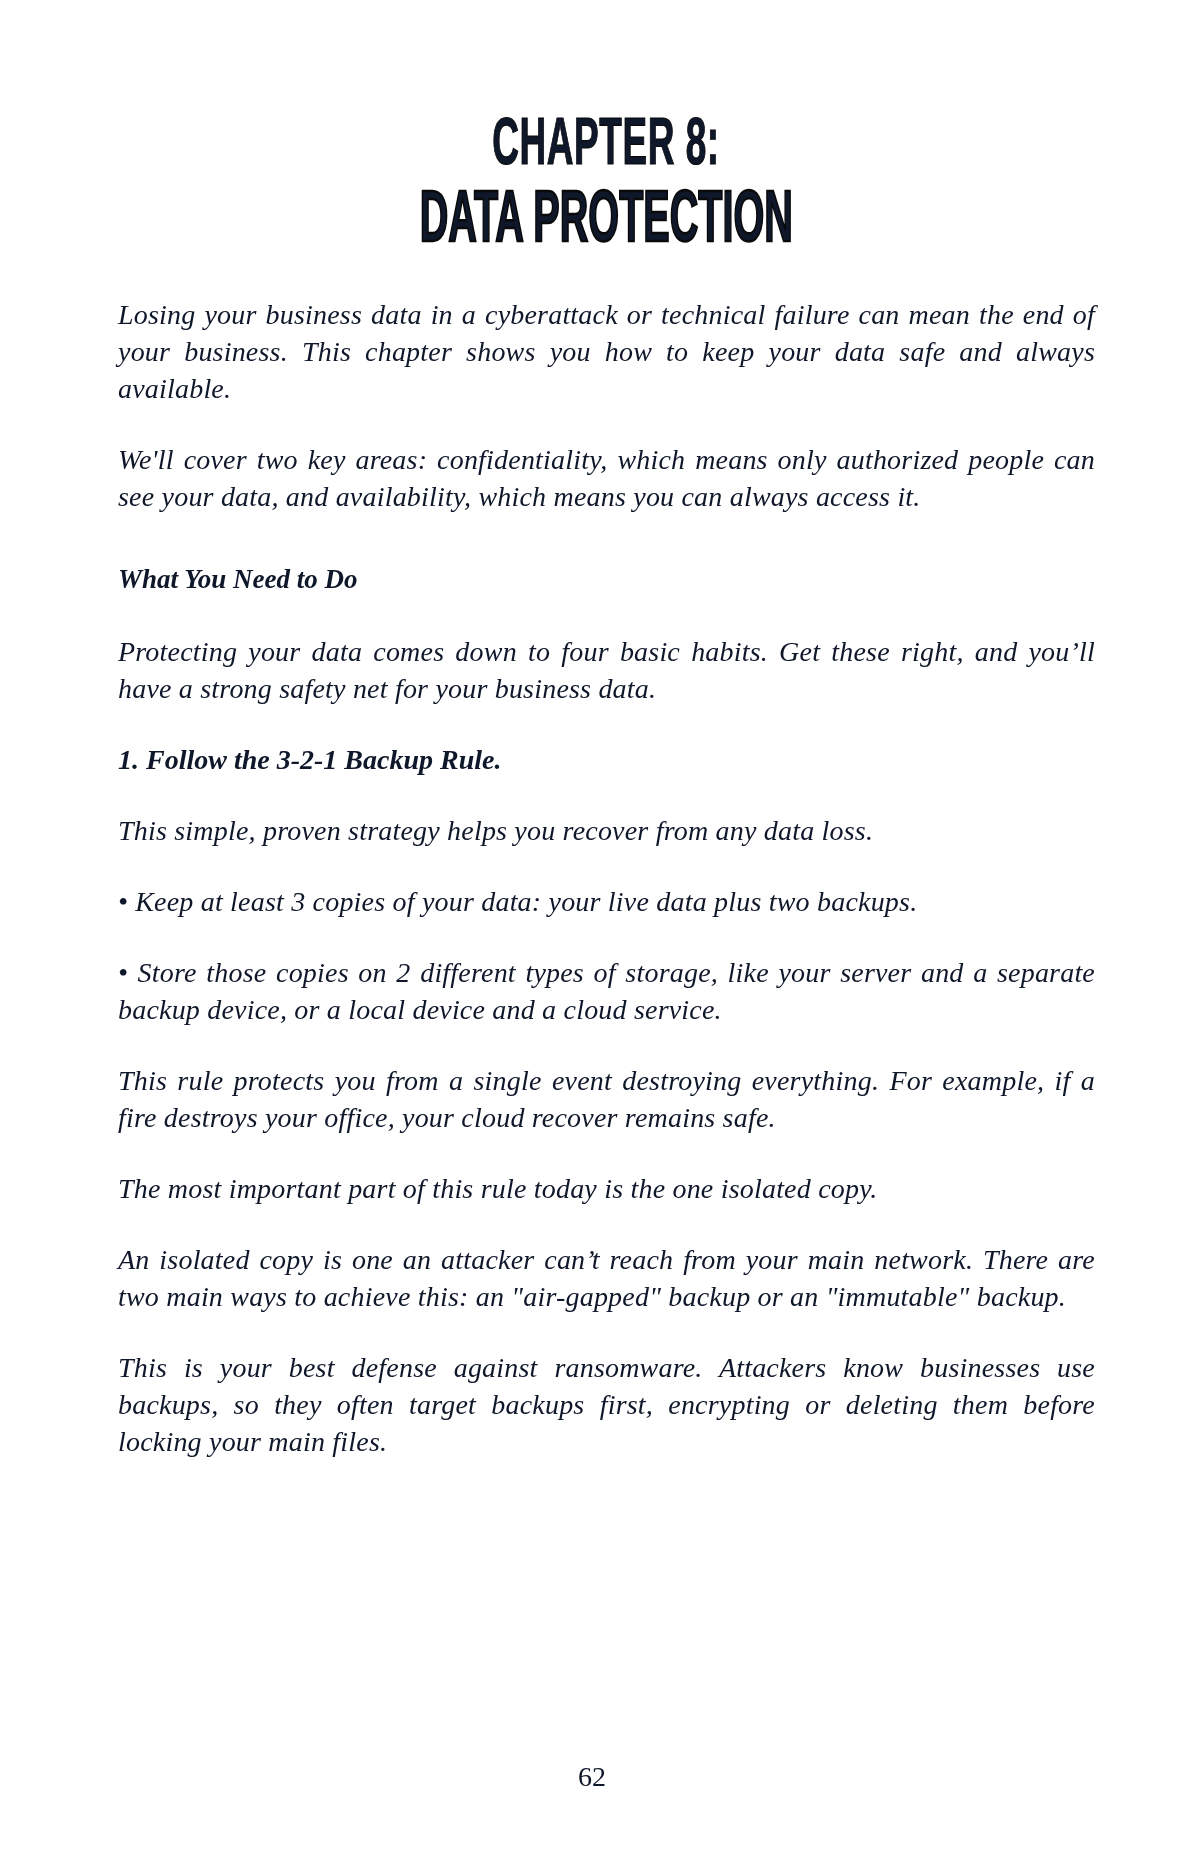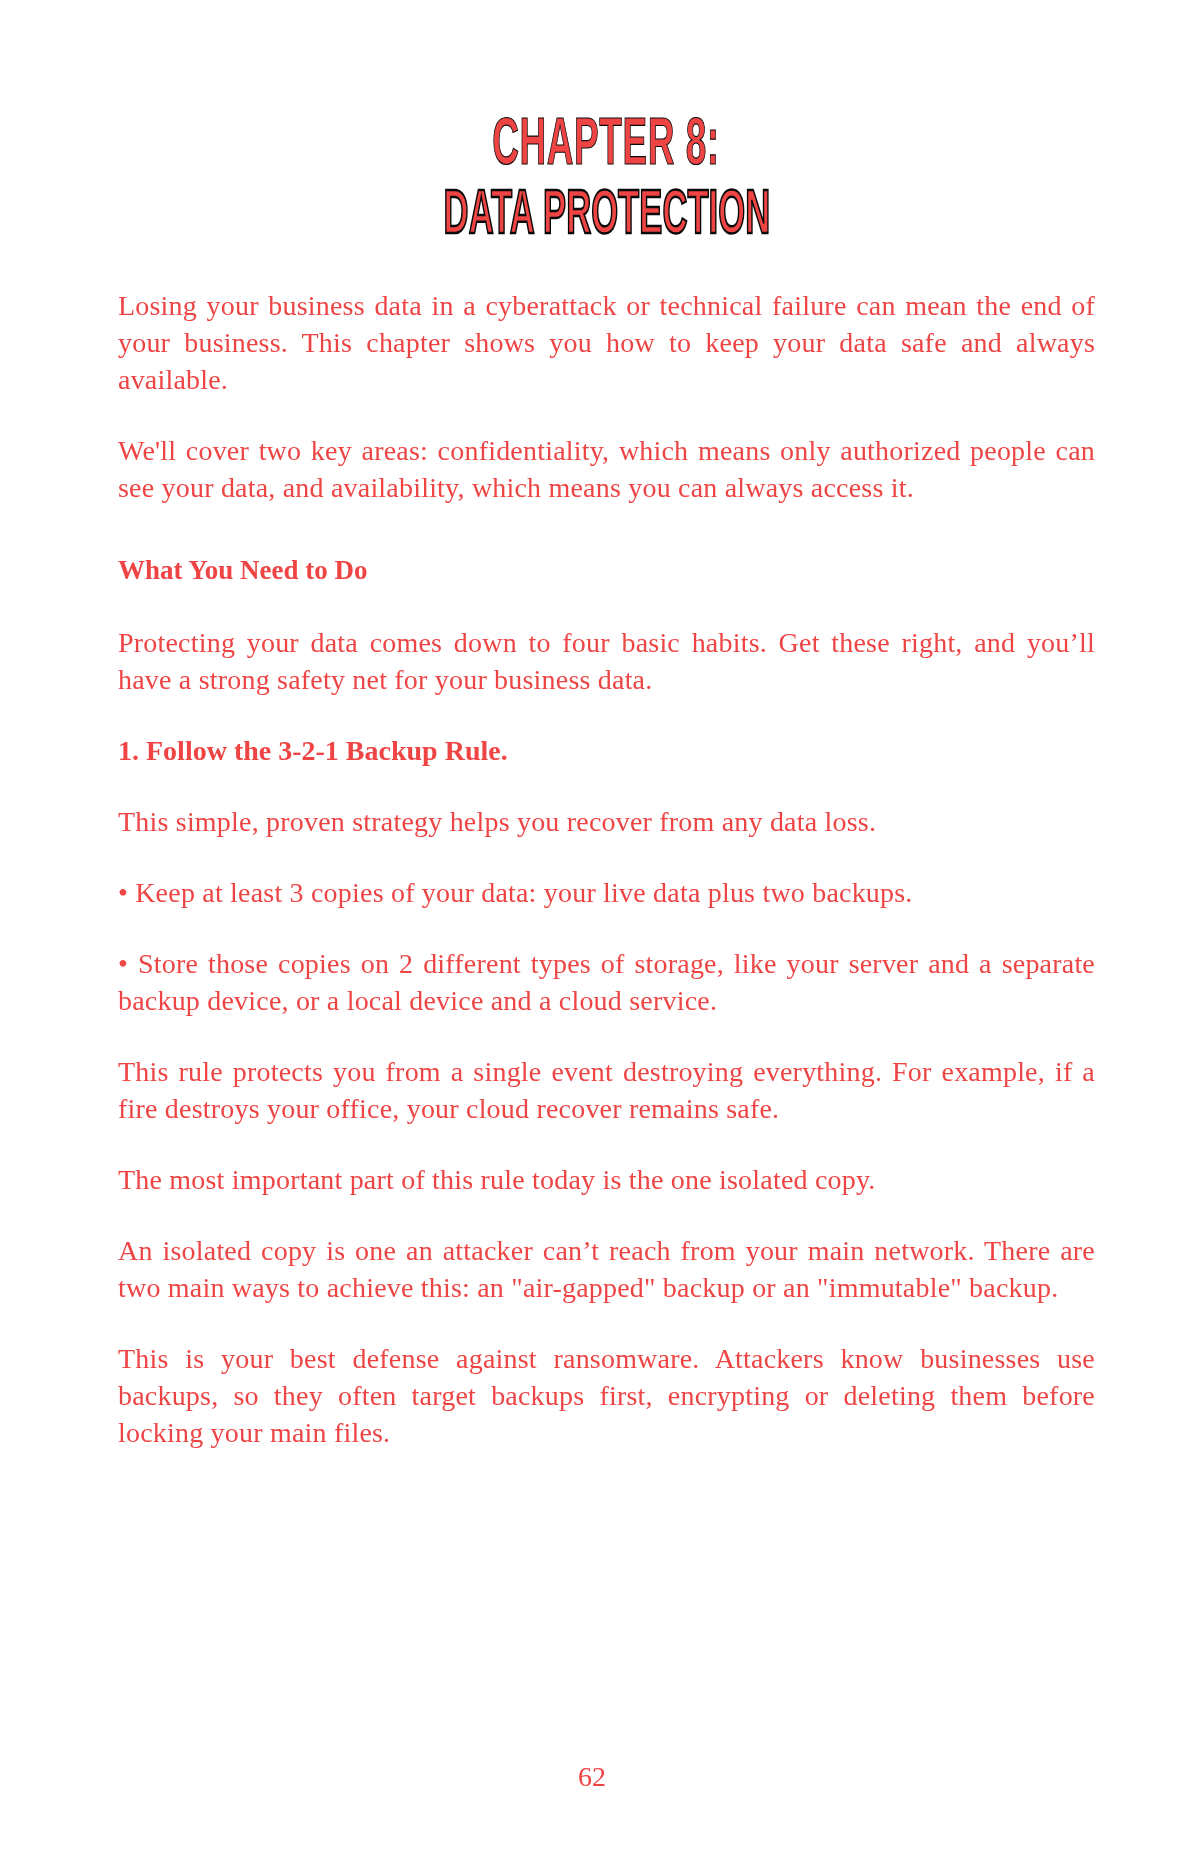--- a/index.html
+++ b/index.html
@@ -6,21 +6,21 @@
     margin: 0;
     padding: 0;
     background: #ffffff;
   }
   .page {
     position: relative;
     width: 1200px;
     height: 1851px;
     box-sizing: border-box;
     background: #ffffff;
-    color: #ef4444;
+    color: #0f172a;
     font-family: "Liberation Serif", serif;
     padding: 108px 105px 0 118px;
     overflow: hidden;
   }
   .title-block {
     text-align: center;
     margin-bottom: 44px;
   }
   .chapter-label {
     font-family: "Liberation Sans", sans-serif;
@@ -33,36 +33,37 @@
   .chapter-label .squeeze {
     display: inline-block;
     transform: scaleX(0.56);
     transform-origin: center;
     white-space: nowrap;
     -webkit-text-stroke: 1.2px #0a0a0a;
   }
   .chapter-title {
     font-family: "Liberation Sans", sans-serif;
     font-weight: 700;
-    font-size: 63px;
+    font-size: 72px;
     line-height: 1;
     margin: 6px 0 8px 0;
     text-align: center;
   }
   .chapter-title .squeeze {
     display: inline-block;
     transform: scaleX(0.55);
     transform-origin: center;
     white-space: nowrap;
     -webkit-text-stroke: 2.5px #0a0a0a;
   }
   .body-text p,
   .body-text h2,
   .body-text h3 {
     margin: 34px 0;
+    font-style: italic;
   }
   .para, .bullet {
     font-size: 28px;
     line-height: 37px;
     text-align: justify;
     letter-spacing: 0.2px;
   }
   .section-heading {
     font-size: 27px;
     line-height: 40px;

